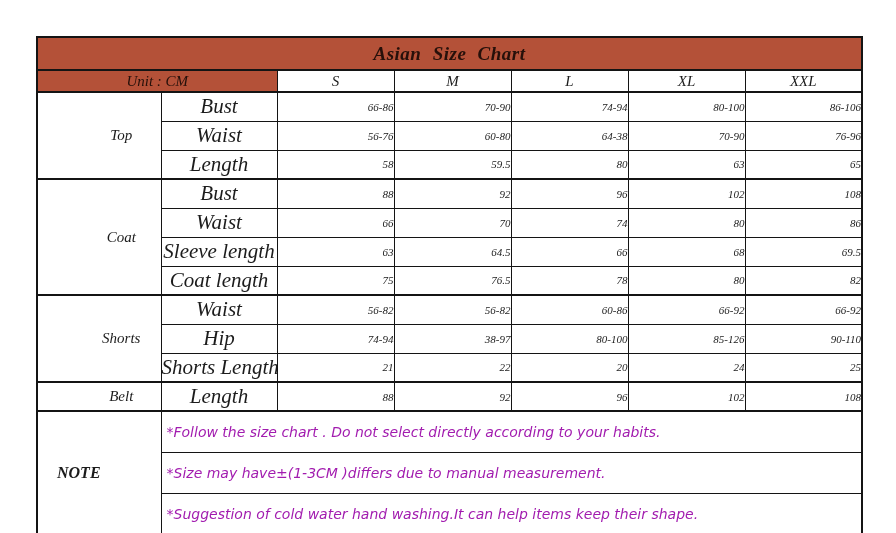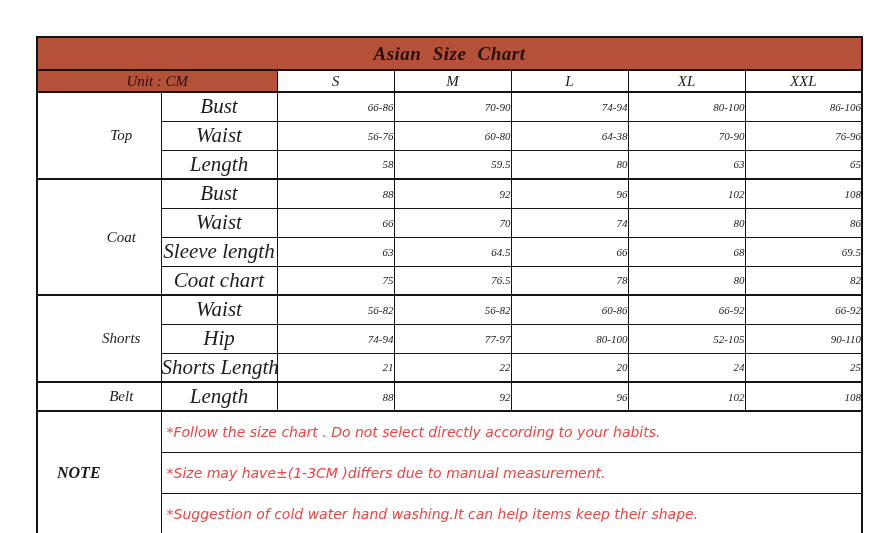--- a/index.html
+++ b/index.html
@@ -40,21 +40,21 @@
   td.lbl{font-size:21px;}
   td.val{font-size:11px;text-align:right;}
   tr.sec td{border-top-width:2px;}
   td.note-lbl{
     font:bold italic 16px "Liberation Serif","DejaVu Serif",serif;
     text-align:left;padding-left:19px;
   }
   td.note{
     text-align:left;padding:12px 5px;
     font:italic 14px "DejaVu Sans","Liberation Sans",sans-serif;
-    color:#ef4444;
+    color:#a21caf;
   }
 </style>
 </head>
 <body>
 
 <div class="page">
   <table class="chart">
     <colgroup>
       <col style="width:124px">
         <col style="width:116px">
@@ -122,43 +122,43 @@
       </tr>
       <tr class="r-data">
         <td class="lbl">Sleeve length</td>
         <td class="val">63</td>
         <td class="val">64.5</td>
         <td class="val">66</td>
         <td class="val">68</td>
         <td class="val">69.5</td>
       </tr>
       <tr class="r-data">
-        <td class="lbl">Coat chart</td>
+        <td class="lbl">Coat length</td>
         <td class="val">75</td>
         <td class="val">76.5</td>
         <td class="val">78</td>
         <td class="val">80</td>
         <td class="val">82</td>
       </tr>
 
       <tr class="r-data sec">
         <td rowspan="3" class="grp">Shorts</td>
         <td class="lbl">Waist</td>
         <td class="val">56-82</td>
         <td class="val">56-82</td>
         <td class="val">60-86</td>
         <td class="val">66-92</td>
         <td class="val">66-92</td>
       </tr>
       <tr class="r-data">
         <td class="lbl">Hip</td>
         <td class="val">74-94</td>
-        <td class="val">77-97</td>
+        <td class="val">38-97</td>
         <td class="val">80-100</td>
-        <td class="val">52-105</td>
+        <td class="val">85-126</td>
         <td class="val">90-110</td>
       </tr>
       <tr class="r-data">
         <td class="lbl">Shorts Length</td>
         <td class="val">21</td>
         <td class="val">22</td>
         <td class="val">20</td>
         <td class="val">24</td>
         <td class="val">25</td>
       </tr>

